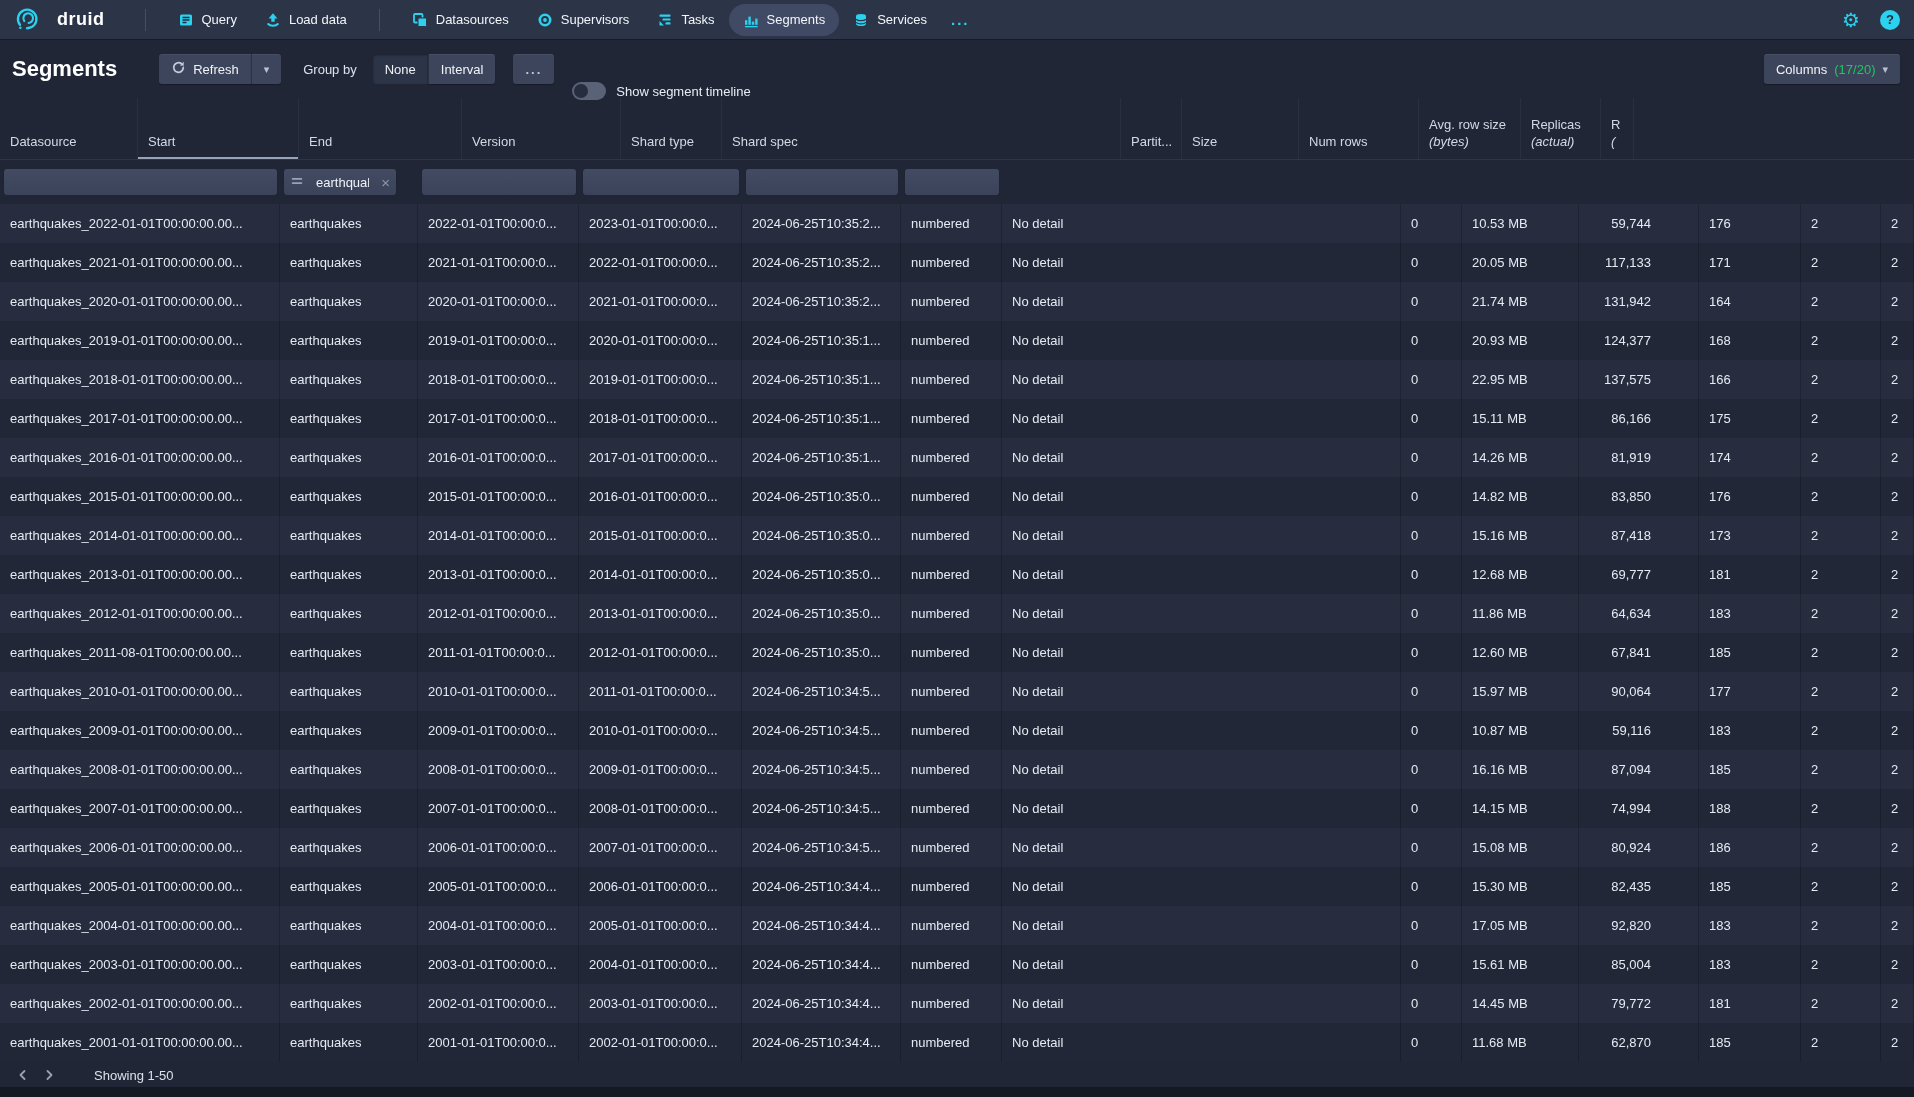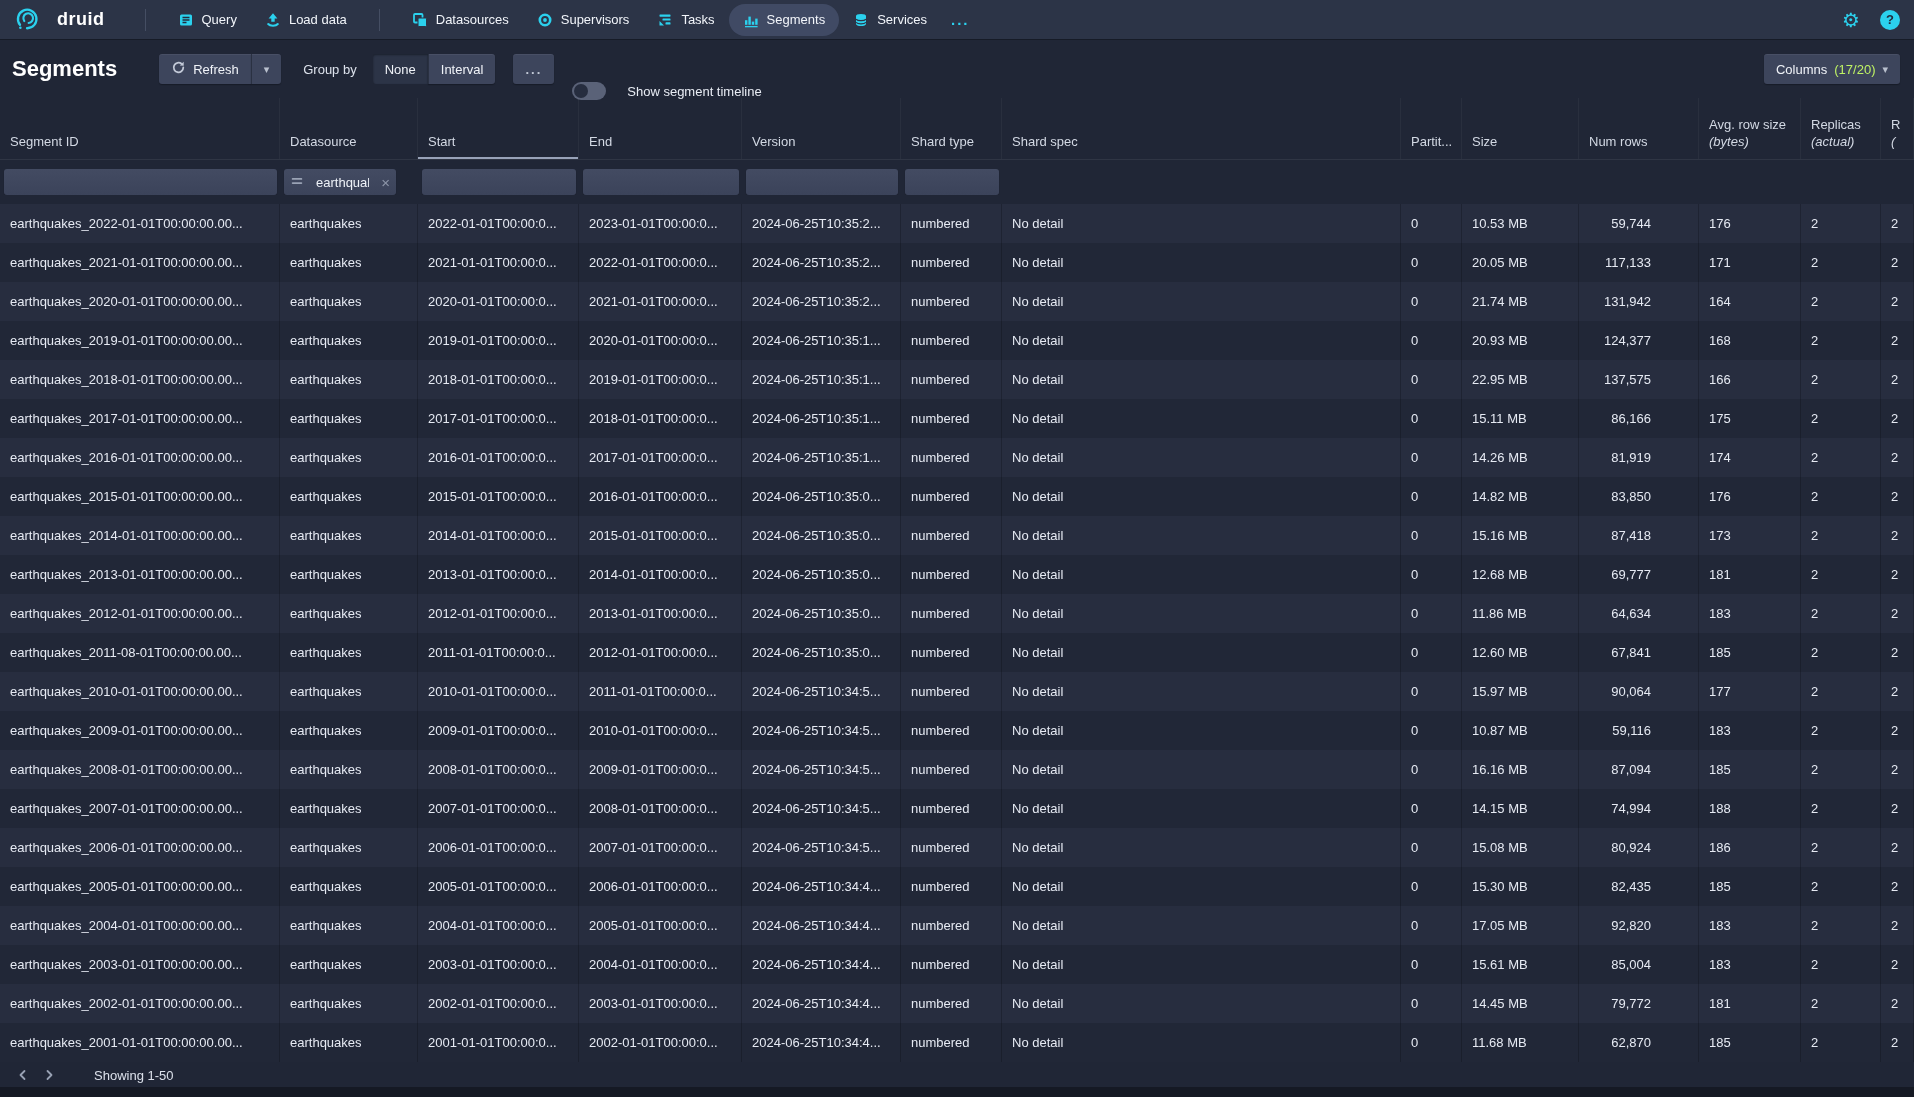--- a/index.html
+++ b/index.html
@@ -47,26 +47,26 @@
     font-family:inherit;
   }
   .btn.active { background:#2c3447; box-shadow:inset 0 1px 2px rgba(10,13,20,.5); }
   .btn-group { display:inline-flex; }
   .btn-group .btn { border-radius:0; }
   .btn-group .btn:first-child { border-radius:3px 0 0 3px; }
   .btn-group .btn:last-child { border-radius:0 3px 3px 0; border-left:1px solid #2a3142; }
   .caret { font-size:11px; color:#b9c0ce; font-family:"DejaVu Sans", sans-serif; }
   .group-by-label { color:#dde2ec; margin:0 16px 0 22px; }
   .more-btn { margin-left:18px; letter-spacing:2px; font-weight:700; color:#c2c9d6; }
-  .switch-wrap { display:flex; align-items:center; gap:21px; margin-left:18px; cursor:pointer;margin-top:44px; }
+  .switch-wrap { display:flex; align-items:center; gap:10px; margin-left:18px; cursor:pointer;margin-top:44px; }
   .switch { width:34px; height:18px; border-radius:9px; background:#5a6278; position:relative; }
   .switch-knob { position:absolute; left:2px; top:2px; width:14px; height:14px; border-radius:50%; background:#262d3f; }
   .switch-label { color:#e8ecf4; }
   .columns-btn { margin-left:auto; margin-right:2px; }
-  .columns-count { color:#bef264; }
+  .columns-count { color:#22c55e; }
 
   
   .grid { display:flex; flex-direction:column; flex:1 1 auto; min-height:0; }
   .tr, .thead, .filter-row { display:flex; width:1914px; }
   .c0{width:280px}.c1{width:138px}.c2{width:161px}.c3{width:163px}.c4{width:159px}
   .c5{width:101px}.c6{width:399px}.c7{width:61px}.c8{width:117px}.c9{width:120px}
   .c10{width:102px}.c11{width:80px}.c12{width:33px}
   .th, .td, .fc { flex:0 0 auto; padding:0 10px; overflow:hidden; white-space:nowrap; }
 
   .thead { height:62px; flex:0 0 62px; border-bottom:1px solid rgba(255,255,255,.07); }
@@ -245,23 +245,20 @@
     <button class="btn columns-btn">
       <span>Columns</span>
       <span class="columns-count">(17/20)</span>
       <span class="caret">▾</span>
     </button>
   </div>
 
   <div class="grid">
 
     <div class="thead">
-      <div class="th c0">
-          <span>Segment ID</span>
-        </div>
       <div class="th c1">
           <span>Datasource</span>
         </div>
       <div class="th c2">
           <span>Start</span>
           <div class="sort-underline"></div>
         </div>
       <div class="th c3">
           <span>End</span>
         </div>

